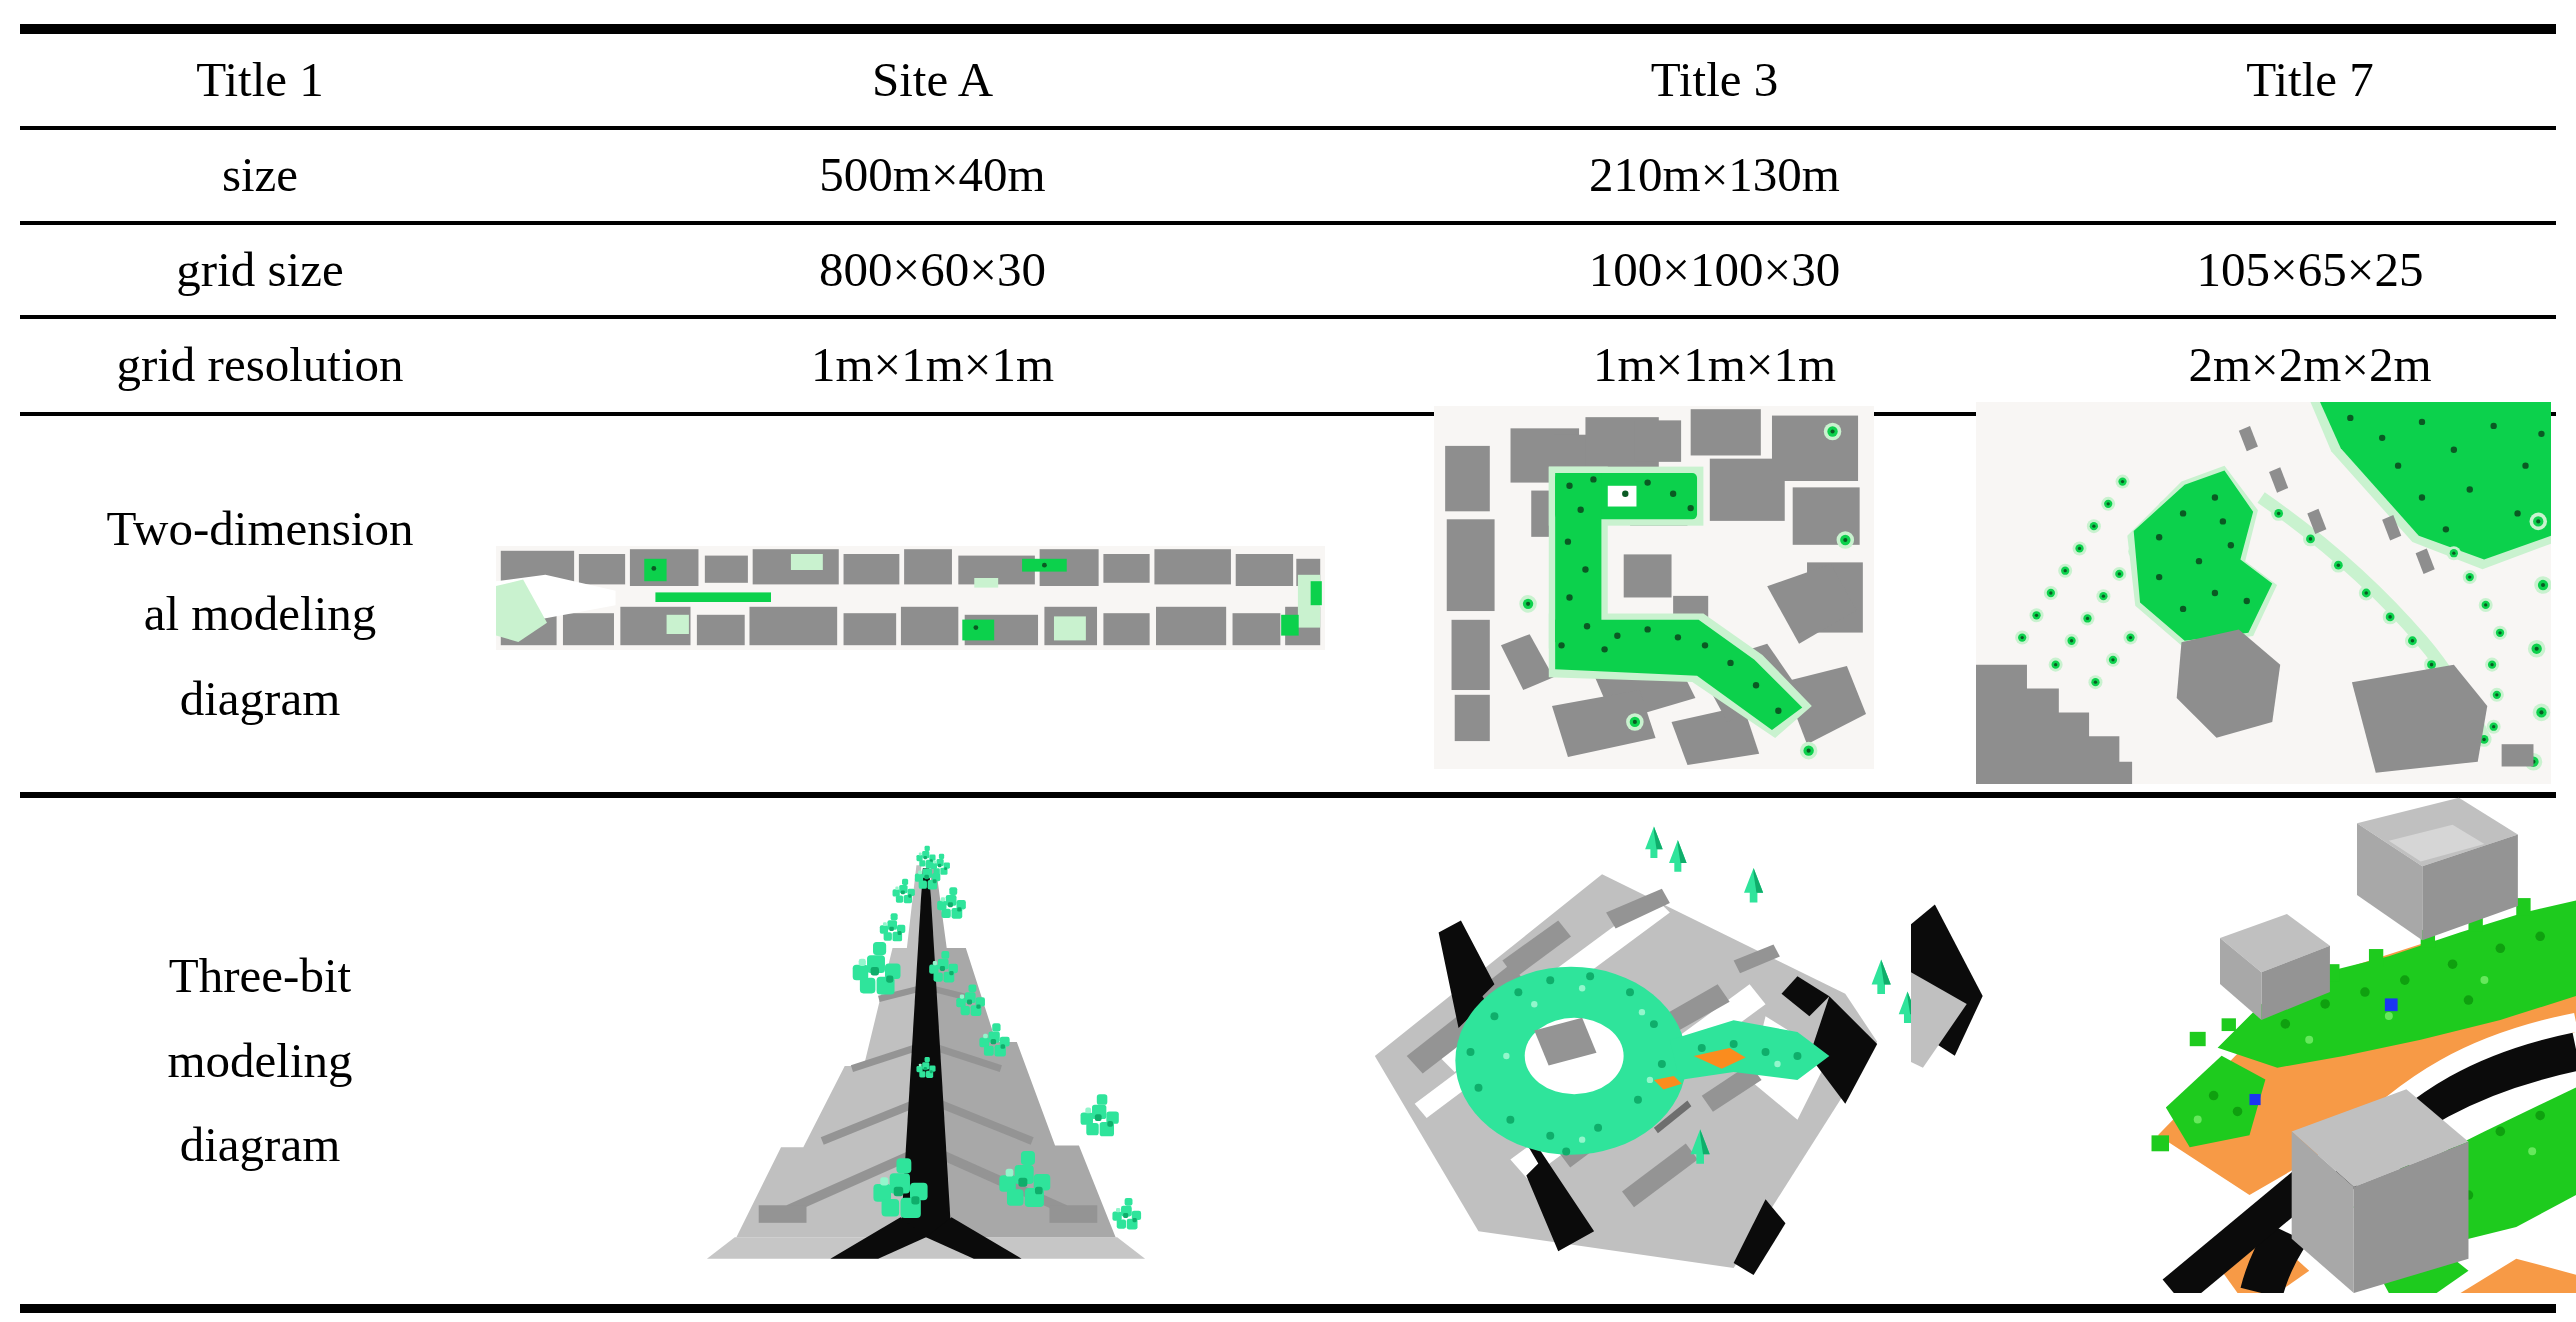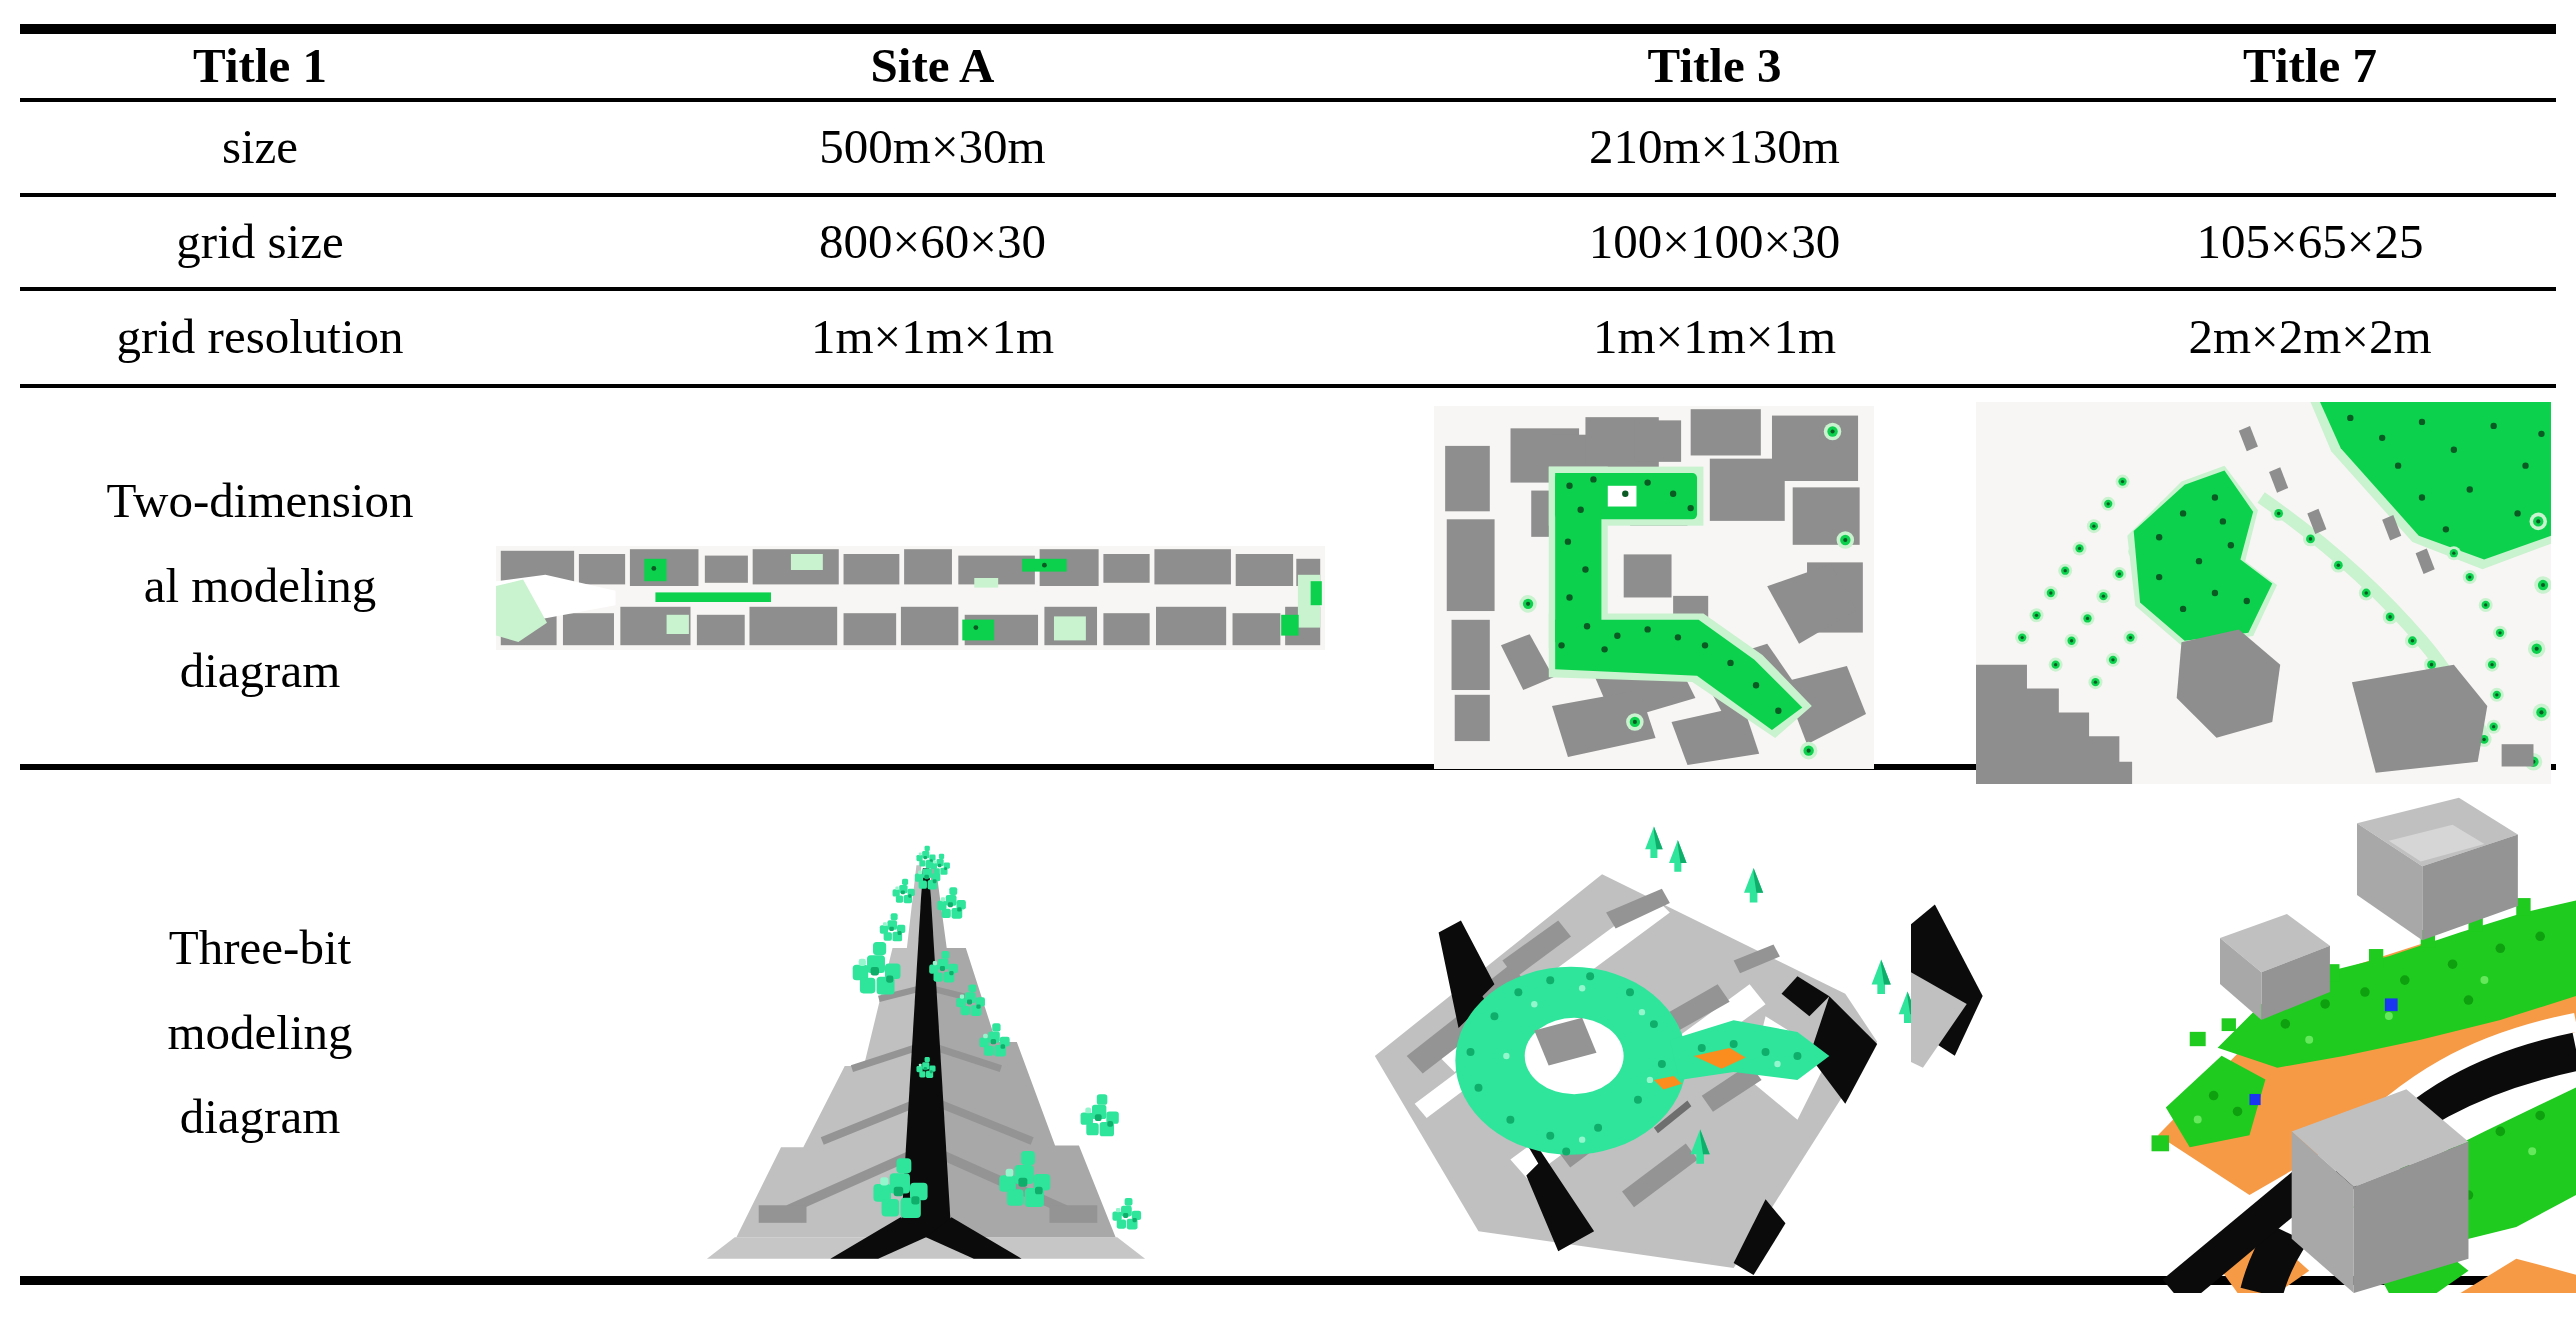--- a/index.html
+++ b/index.html
@@ -2,21 +2,21 @@
 <html style="--rule: #000000; --text: #000000; --map-bg: #f8f6f4; --bldg2d: #8e8e8e; --veg-bright: #0cd14c; --veg-pale: #c9f2cf; --veg-dot: #0a5a23; --mint: #2fe49b; --mint-dark: #0fae6b; --mint-light: #93f6cc; --b3d: #c0c0c0; --b3d-mid: #a8a8a8; --b3d-dark: #949494; --b3d-darker: #6e6e6e; --b3d-light: #d6d6d6; --road: #0b0b0b; --g3: #1ecb1e; --g3-dark: #0fa00f; --g3-light: #66e85c; --orange: #f79a46; --orange-deep: #fb8c1e; --blue: #1b36f2; --ground: #c6c6c6;font-size:12.7px"><head>
 <meta charset="utf-8">
 <style>
   html,body{margin:0;padding:0;background:#ffffff;}
   .page{position:relative;width:2576px;height:1323px;background:#ffffff;
         font-family:"Liberation Serif",serif;color:#000;overflow:hidden;}
   .tbl{position:absolute;left:20px;top:24px;width:2536px;}
   .rule{background:var(--rule,#000);width:100%;}
   .rule.h12{height:9.6px}.rule.h5{height:4px}.rule.h6{height:4.8px}.rule.h7{height:5.6px}.rule.h11{height:8.8px}
   .trow{display:grid;grid-template-columns:480px 865px 699px 492px;align-items:center;}
-  .trow.hdr{height:64px;font-weight:bold;font-size:53px;}
+  .trow.hdr{height:92px;font-weight:normal;font-size:53px;}
   .trow.r1{height:91px}.trow.r2{height:90px}.trow.r3{height:93px}
   .trow.r2d{height:376px}.trow.r3d{height:506px}
   .cell{display:flex;align-items:center;justify-content:center;text-align:center;font-size:49px;line-height:1.1;}
   .lblcol{flex-direction:column;}
   .lblcol span{display:block;font-size:49px;line-height:1.32;margin-top:20px;}
   .img{position:absolute;}
   .img svg{display:block;width:100%;height:100%;}
   
   .f-mapbg{fill:var(--map-bg)} .f-b2d{fill:var(--bldg2d)}
   .f-veg{fill:var(--veg-bright)} .f-vegp{fill:var(--veg-pale)} .f-vegd{fill:var(--veg-dot)}
@@ -38,21 +38,21 @@
     <div class="rule h12"></div>
     <div class="trow hdr">
       <div class="cell">Title 1</div>
       <div class="cell">Site A</div>
       <div class="cell">Title 3</div>
       <div class="cell">Title 7</div>
     </div>
     <div class="rule h5"></div>
     <div class="trow r1">
       <div class="cell">size</div>
-      <div class="cell">500m×30m</div>
+      <div class="cell">500m×40m</div>
       <div class="cell">210m×130m</div>
     </div>
     <div class="rule h5"></div>
     <div class="trow r2">
       <div class="cell">grid size</div>
       <div class="cell">800×60×30</div>
       <div class="cell">100×100×30</div>
       <div class="cell">105×65×25</div>
     </div>
     <div class="rule h5"></div>

